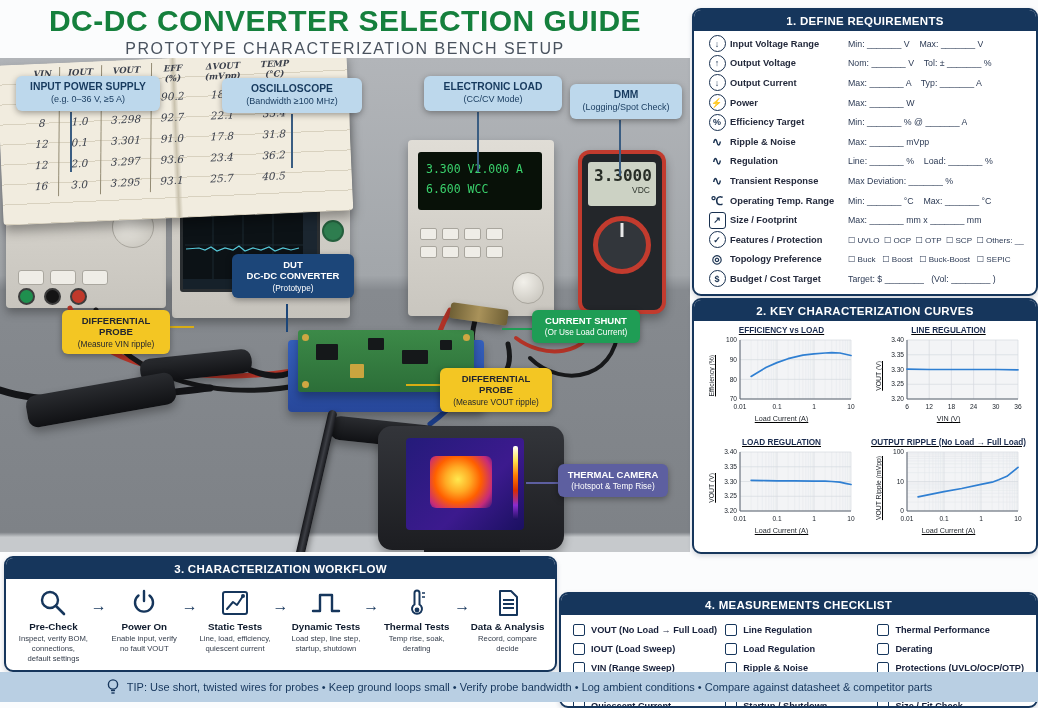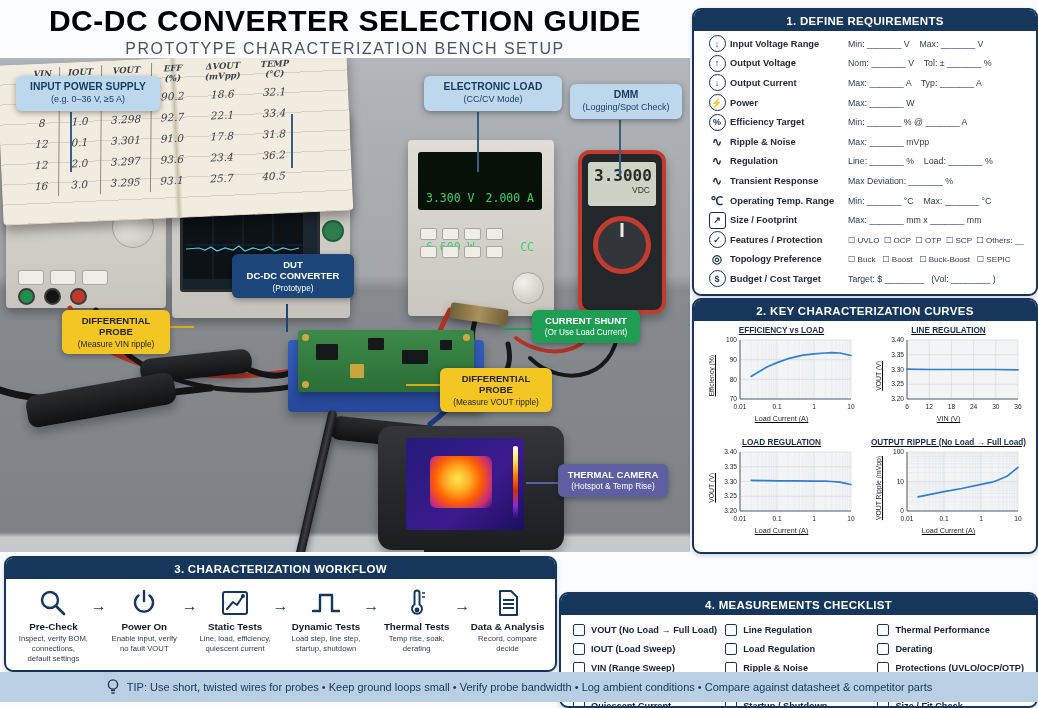--- a/index.html
+++ b/index.html
@@ -1,21 +1,21 @@
 <!DOCTYPE html>
 <html><head>
 <meta charset="utf-8">
 <style>
   html,body{margin:0;padding:0;}
   body{width:1038px;height:708px;position:relative;background:#fbfcfd;
        font-family:"Liberation Sans",sans-serif;overflow:hidden;}
 
   
   #title-block{position:absolute;left:0;top:4px;width:690px;text-align:center;}
-  #page-title{font-size:30px;font-weight:bold;color:#000000;letter-spacing:.5px;}
+  #page-title{font-size:30px;font-weight:bold;color:#15803d;letter-spacing:.5px;}
   #page-subtitle{font-size:16px;color:#49525e;letter-spacing:1.5px;margin-top:2px;}
 
   
   #photo{position:absolute;left:0;top:58px;width:690px;height:494px;overflow:hidden;
     background:linear-gradient(#b2b5b9 0%,#a2a6aa 44%,#868a8f 47%,#7e8287 96%,#c6c9cc 97%,#c6c9cc 100%);}
   .equip{position:absolute;box-shadow:0 5px 10px rgba(0,0,0,.30);}
 
   #psu{left:6px;top:62px;width:160px;height:188px;border-radius:4px;
        background:linear-gradient(#e0ddd6,#c8c5be);}
   #psu-display{position:absolute;left:10px;top:22px;width:98px;height:62px;background:#07110a;
@@ -32,21 +32,21 @@
   #scope{left:172px;top:52px;width:178px;height:208px;border-radius:4px;
          background:linear-gradient(#dcd9d2,#c6c3bc);}
   #scope-screen{position:absolute;left:8px;top:24px;width:134px;height:152px;background:#0c1216;
          border:3px solid #2a2e31;border-radius:3px;}
   .scope-knob{position:absolute;border-radius:50%;}
 
   #eload{left:408px;top:82px;width:146px;height:176px;border-radius:4px;
          background:linear-gradient(#e0ddd6,#c9c6bf);}
   #eload-display{position:absolute;left:10px;top:12px;width:124px;height:58px;background:#081108;border-radius:3px;
          font-family:"DejaVu Sans Mono",monospace;font-size:11.5px;padding:8px 8px 0 8px;box-sizing:border-box;line-height:1.7;}
-  .eload-row{display:flex;justify-content:space-between;margin-top:29px;}
+  .eload-row{display:flex;}
   .eload-btn{position:absolute;width:15px;height:10px;border-radius:2px;background:#efede7;border:1px solid #a9a69e;}
   #eload-knob{right:10px;bottom:12px;width:30px;height:30px;}
 
   #dmm{left:578px;top:92px;width:88px;height:164px;background:#c23b2e;border-radius:12px;padding:4px;box-sizing:border-box;}
   #dmm-inner{background:#23262a;border-radius:8px;width:100%;height:100%;position:relative;}
   #dmm-lcd{position:absolute;left:6px;top:8px;right:6px;height:44px;background:#ccd2c4;border-radius:3px;
           text-align:right;padding:4px 6px;box-sizing:border-box;}
   #dmm-value{font-family:"DejaVu Sans Mono",monospace;font-size:16px;color:#262c25;font-weight:bold;}
   #dmm-unit{font-size:8.5px;color:#2e352d;font-weight:normal;}
   #dmm-dial{position:absolute;left:50%;transform:translateX(-50%);top:62px;width:48px;height:48px;border-radius:50%;
@@ -326,20 +326,24 @@
   <div class="leader" style="left:619px;top:62px;width:2px;height:56px;background:#3a5d82"></div>
   <div class="leader" style="left:286px;top:246px;width:2px;height:28px;background:#1c4679"></div>
   <div class="leader" style="left:158px;top:268px;width:36px;height:2px;background:#d8ad14"></div>
   <div class="leader" style="left:502px;top:270px;width:32px;height:2px;background:#1f9d55"></div>
   <div class="leader" style="left:406px;top:326px;width:36px;height:2px;background:#d8ad14"></div>
   <div class="leader" style="left:526px;top:424px;width:34px;height:2px;background:#5d5fa0"></div>
 
   <div class="callout co-blue" style="left:16px;top:18px;width:132px">
     <div class="t">INPUT POWER SUPPLY</div>
     <div class="s">(e.g. 0–36 V, ≥5 A)</div>
+  </div>
+  <div class="callout co-blue" style="left:222px;top:20px;width:128px">
+    <div class="t">OSCILLOSCOPE</div>
+    <div class="s">(Bandwidth ≥100 MHz)</div>
   </div>
   <div class="callout co-blue" style="left:424px;top:18px;width:126px">
     <div class="t">ELECTRONIC LOAD</div>
     <div class="s">(CC/CV Mode)</div>
   </div>
   <div class="callout co-navy" style="left:232px;top:196px;width:110px">
     <div class="t">DUT</div>
     <div class="t">DC-DC CONVERTER</div>
     <div class="s">(Prototype)</div>
   </div>

